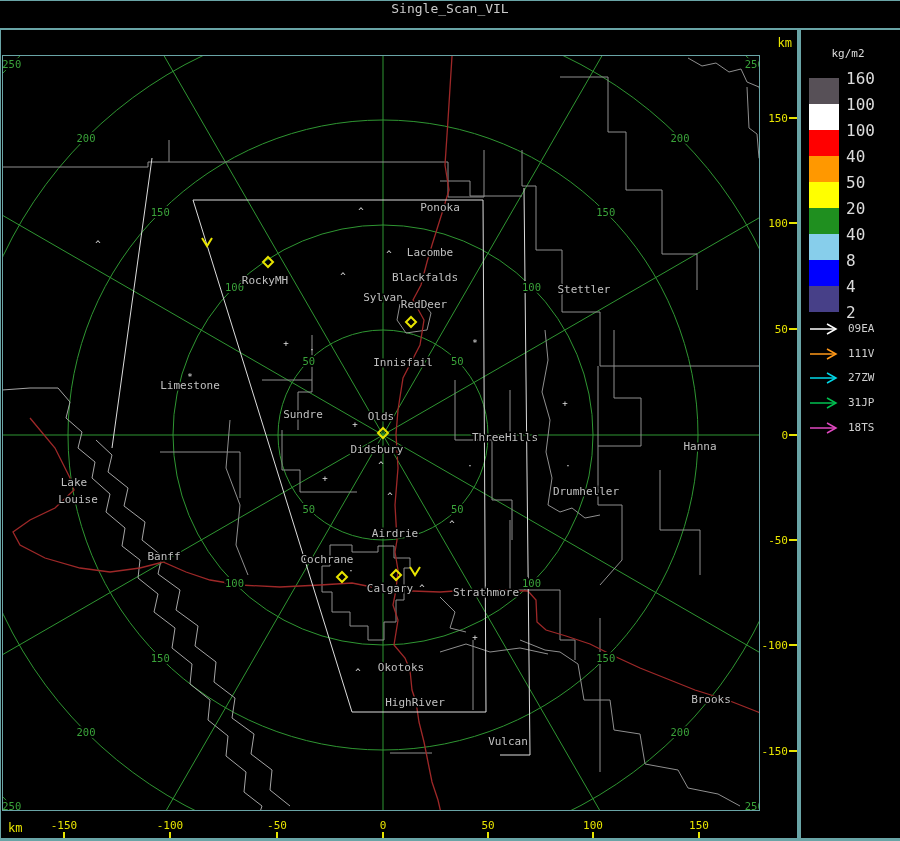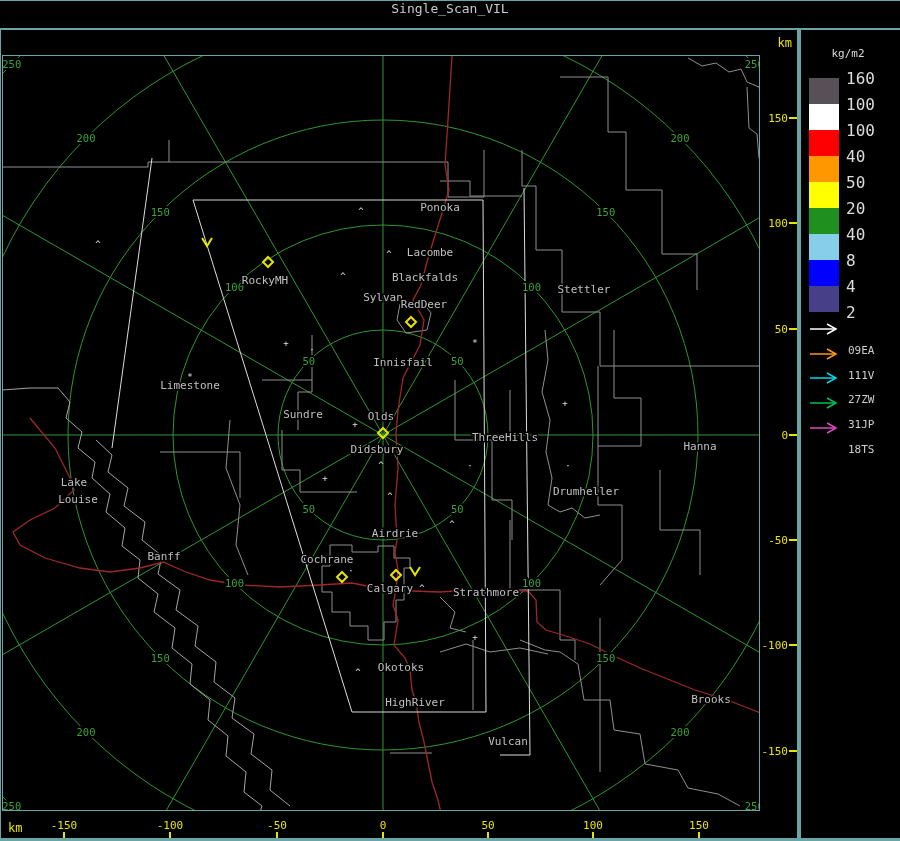--- a/index.html
+++ b/index.html
@@ -21,21 +21,21 @@
   .raxis-label{position:absolute;width:56px;text-align:right;color:#e8e400;font-size:11px;height:13px;line-height:13px;}
   .raxis-tick{position:absolute;width:8px;height:2px;background:#e8e400;}
   .baxis-label{position:absolute;width:48px;text-align:center;color:#e8e400;font-size:11px;height:13px;line-height:13px;}
   .baxis-tick{position:absolute;width:2px;height:8px;background:#e8e400;}
   #km-bottomleft{position:absolute;left:8px;top:821px;color:#e8e400;font-size:12px;}
   #legend-unit{position:absolute;left:810px;top:47px;width:76px;text-align:center;color:#dcdcdc;font-size:11px;}
   .cb-box{position:absolute;left:809px;width:30px;height:26px;}
   .cb-label{position:absolute;left:846px;width:40px;color:#dcdcdc;font-size:16px;height:13px;line-height:13px;}
   .site-row{position:absolute;left:810px;width:90px;height:14px;}
   .site-row svg{position:absolute;left:0;top:1px;}
-  .site-id{position:absolute;left:38px;top:0;color:#cfcfcf;font-size:11px;line-height:13px;margin-top:22px;}
+  .site-id{position:absolute;left:38px;top:0;color:#cfcfcf;font-size:11px;line-height:13px;}
 </style>
 </head>
 <body>
 
 <div id="screen">
 
   <div id="top-edge" class="teal"></div>
   <div id="titlebar">
     <span class="t">Single_Scan_VIL</span>
   </div>

